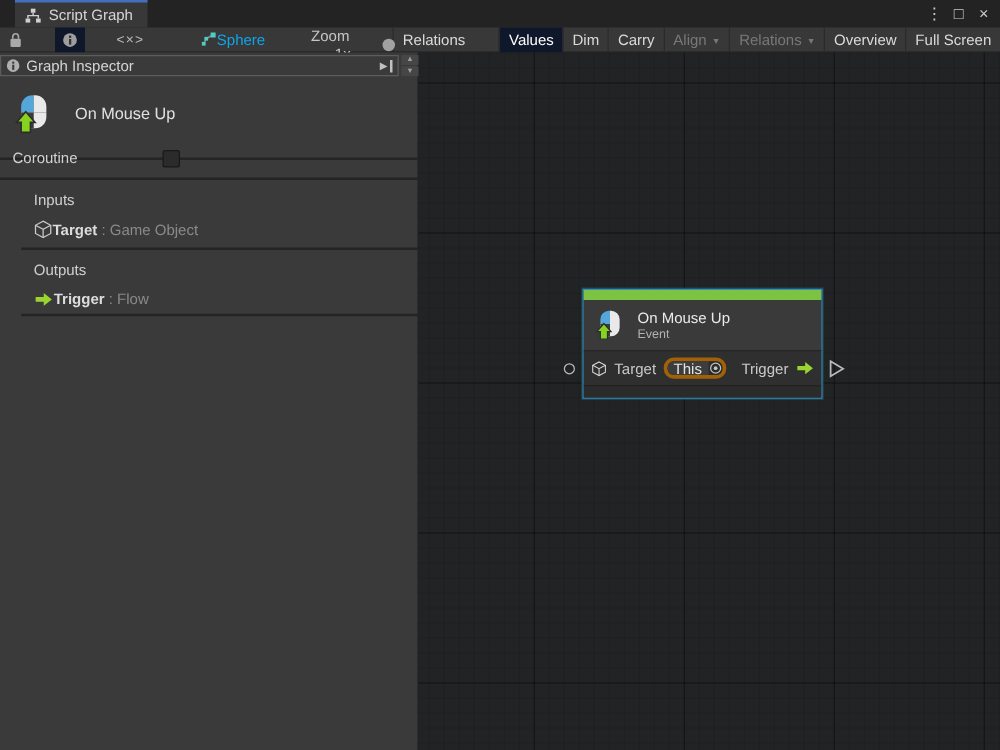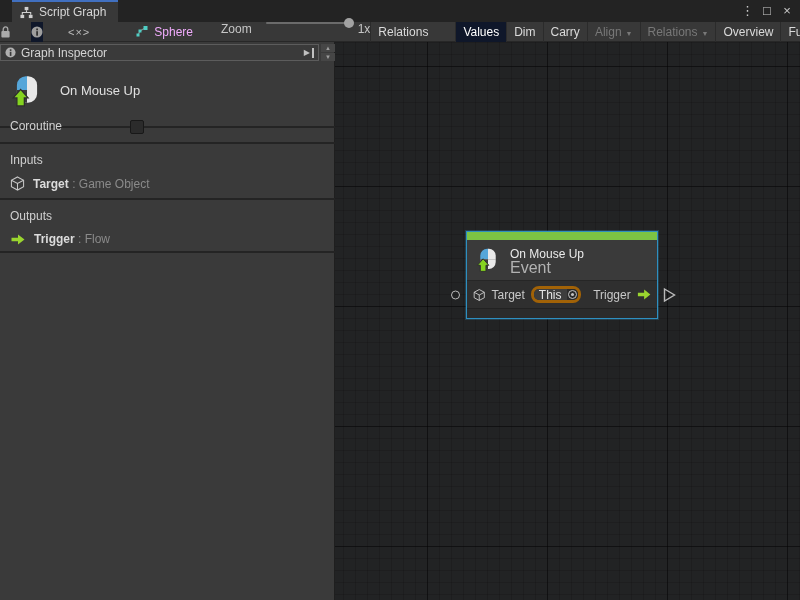--- a/index.html
+++ b/index.html
@@ -17,22 +17,22 @@
 
   
   .toolbar { position:absolute; left:0; top:22px; width:800px; height:20px; background:#383838; border-bottom:1px solid #272727; display:flex; align-items:stretch; }
   .tbtn { display:flex; align-items:center; justify-content:center; height:20px; padding:0 7px; color:#dadada; white-space:nowrap; }
   .tbtn.icon-btn { width:27px; padding:0; }
   .tbtn.selected { background:#0f172a; color:#fff;margin-left:20px; }
   .tbtn.disabled { color:#787878; }
   .right-group { margin-left:auto; display:flex; }
   .right-group .tbtn { border-left:1px solid #2b2b2b; }
   .code-glyph { color:#bdbdbd; font-size:11px; letter-spacing:1px; }
-  .sphere-group { display:flex; align-items:center; gap:6px; margin-left:38px; color:#f0abfc; }
-  .zoom-group { display:flex; align-items:flex-start; margin-left:28px; }
+  .sphere-group { display:flex; align-items:center; margin-left:38px; color:#0ea5e9; }
+  .zoom-group { display:flex; align-items:center; margin-left:16px;flex-direction:column; }
   .zoom-label { color:#c6c6c6; margin-right:14px; }
   .slider { position:relative; width:86px; height:2px; background:#6b6b6b; border-radius:1px; }
   .slider-handle { position:absolute; right:-2px; top:50%; transform:translateY(-50%); width:10px; height:10px; border-radius:50%; background:#a2a2a2; }
   .zoom-value { color:#c6c6c6; margin-left:6px; }
   .dd { font-size:7px; margin-left:4px; transform:translateY(1px); }
 
   
   .inspector { position:absolute; left:0; top:42px; width:335px; height:558px; background:#3a3a3a; border-right:1px solid #1f1f1f; }
   .insp-header { position:absolute; left:0; top:2px; width:335px; height:17px; display:flex; align-items:flex-end; }
   .insp-header-box { flex:1; height:17px; border:1px solid #5c5c5c; display:flex; align-items:center; gap:5px; padding:0 4px; }
@@ -42,46 +42,46 @@
   .spin-col { width:14px; height:17px; display:flex; flex-direction:column; margin-left:2px; }
   .spin-col span { flex:1; background:#464646; color:#9e9e9e; font-size:6px; line-height:8px; text-align:center; cursor:default; }
   .spin-col span + span { margin-top:1px; }
 
   .insp-title { position:absolute; left:0; top:19px; width:335px; height:67px; border-bottom:2px solid #242424; display:flex; align-items:center; gap:16px; padding:0 0 6px 10px; }
   .insp-title-label { font-size:13px; color:#e0e0e0; }
 
   .insp-coroutine { position:absolute; left:0; top:68px; width:335px; height:34px; border-bottom:2px solid #242424; display:flex; align-items:center; padding-left:10px; }
   .checkbox { position:absolute; left:130px; top:10px; width:14px; height:14px; background:#2b2b2b; border:1px solid #181818; border-radius:2px; }
 
-  .insp-section { position:absolute; left:0; width:335px; padding:9px 10px 0 10px; border-bottom:2px solid #242424; }
+  .insp-section { position:absolute; left:17px; width:335px; padding:9px 10px 0 10px; border-bottom:2px solid #242424; }
   .insp-inputs { top:102px; height:56px; }
   .insp-outputs { top:158px; height:53px; }
   .section-heading { color:#d0d0d0; }
-  .port-row { display:flex; align-items:center; gap:8px; margin-top:9px; }
+  .port-row { display:flex; align-items:center; margin-top:9px; }
   .port-name { font-weight:bold; color:#dcdcdc; }
   .port-type { color:#8a8a8a; }
 
   
   .canvas { position:absolute; left:335px; top:42px; width:465px; height:558px;
     background-color:#222324;
     background-image:
       linear-gradient(to right, rgba(0,0,0,0.42) 1px, transparent 1px),
       linear-gradient(to bottom, rgba(0,0,0,0.42) 1px, transparent 1px),
       linear-gradient(to right, rgba(0,0,0,0.13) 1px, transparent 1px),
       linear-gradient(to bottom, rgba(0,0,0,0.13) 1px, transparent 1px);
     background-size:120px 120px,120px 120px,12px 12px,12px 12px;
     background-position:92px 0,0 24px,8px 0,0 0; }
 
   
   .node { position:absolute; left:131px; top:189px; width:192px; height:88px; border:1px solid #2e8fc0; box-shadow:0 0 0 1px rgba(46,143,192,0.28); background:#2f2f2f; display:flex; flex-direction:column; }
   .node-colorbar { height:8px; background:#7cc344; }
   .node-header { height:40px; background:#3a3a3a; display:flex; align-items:center; gap:9px; padding:0 8px; }
   .node-titles { display:flex; flex-direction:column; justify-content:center; }
   .node-title { font-size:12px; color:#eaeaea; line-height:15px; }
-  .node-subtitle { font-size:16px; color:#b2b2b2; line-height:12px; }
+  .node-subtitle { font-size:10px; color:#b2b2b2; line-height:12px; }
   .node-body { height:28px; background:#2f2f2f; border-top:1px solid #262626; display:flex; align-items:center; gap:6px; padding:0 6px; position:relative; }
   .node-body .lbl { color:#c9c9c9; }
   .spacer { flex:1; }
   .pill { display:flex; align-items:center; height:17px; border:3px solid #a16207; border-radius:8px; overflow:hidden; }
   .pill-text { background:#3d3d3d; color:#e4e4e4; padding:0 5px; height:100%; display:flex; align-items:center; }
   .pill-picker { background:#2b2b2b; width:17px; height:100%; display:flex; align-items:center; justify-content:center; }
   .target-dot { width:9px; height:9px; border:1px solid #c4c4c4; border-radius:50%; display:flex; align-items:center; justify-content:center; }
   .target-dot i { width:3px; height:3px; border-radius:50%; background:#c4c4c4; }
   .node-footer { flex:1; background:#2b2b2b; border-top:1px solid #222; }
   .port-circle { position:absolute; left:-16px; top:50%; transform:translateY(-50%); width:9px; height:9px; border:1.5px solid #b9b9b9; border-radius:50%; }

